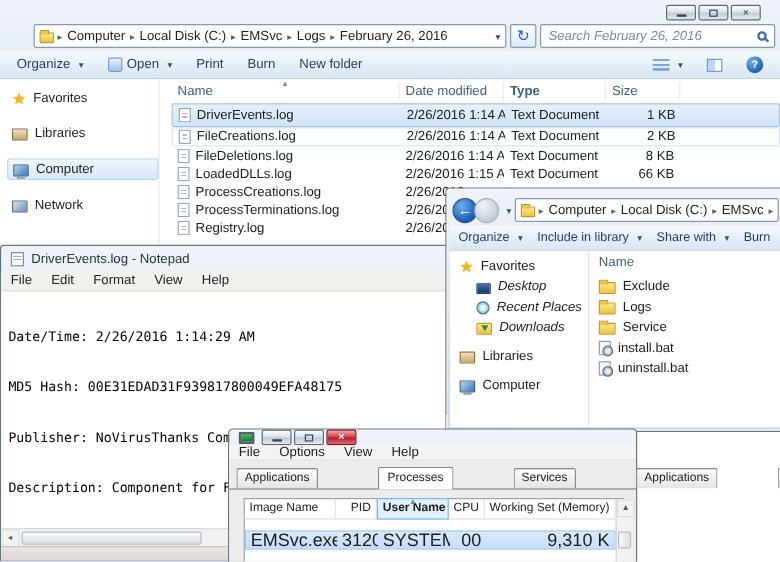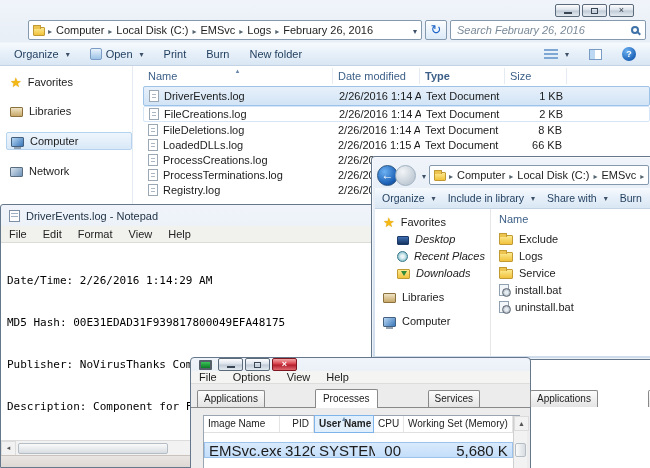--- a/index.html
+++ b/index.html
@@ -477,21 +477,21 @@
           </div>
           <div class="tc-cpu">CPU</div>
           <div class="tc-mem">Working Set (Memory)</div>
         </div>
         <div class="tgap"></div>
         <div class="prow">
           <div class="tc-img">EMSvc.exe</div>
           <div class="tc-pid">3120</div>
           <div class="tc-user">SYSTEM</div>
           <div class="tc-cpu">00</div>
-          <div class="tc-mem">5,680 K</div>
+          <div class="tc-mem">9,310 K</div>
         </div>
       </div>
       <div class="vscroll">
         <span class="sbtn">▲</span>
         <span class="vthumb"></span>
       </div>
     </div>
   </div>
 </div>
 

